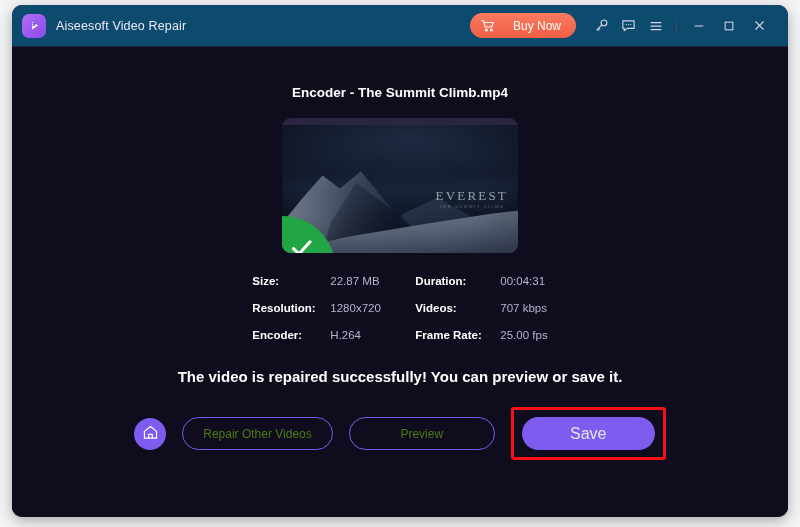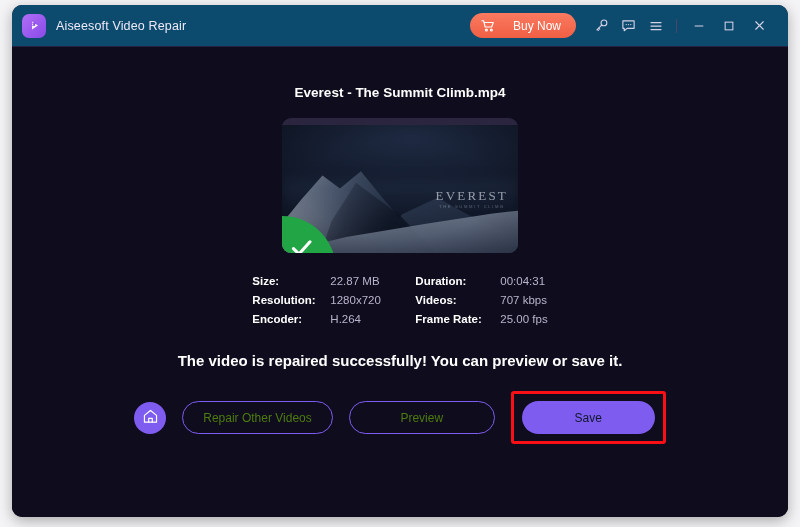--- a/index.html
+++ b/index.html
@@ -203,21 +203,21 @@
     align-items: flex-end;
     justify-content: flex-start;
     padding: 0 0 9px 9px;
   }
 
   
   .meta {
     margin-top: 22px;
     display: grid;
     grid-template-columns: 78px 85px 85px auto;
-    row-gap: 7px;
+    row-gap: 15px;
     font-size: 11.5px;
   }
   .meta-label { color: #ffffff; font-weight: bold; white-space: nowrap; }
   .meta-value { color: #b9b4cc; white-space: nowrap; }
 
   
   .status-msg {
     margin-top: 27px;
     color: #ffffff;
     font-size: 15px;
@@ -257,22 +257,22 @@
     border: 3px solid #fb0f16;
     border-radius: 3px;
   }
   .pill-solid {
     display:block;
     height: 33px;
     width: 133px;
     border-radius: 17px;
     background: #7e5cf0;
     border: none;
-    color: #0f172a;
-    font-size: 12px;
+    color: #e5e5e5;
+    font-size: 16px;
     font-family: inherit;
     cursor: pointer;
   }
 </style>
 </head>
 <body>
 
 <div class="app-window">
 
   <div class="titlebar">
@@ -343,21 +343,21 @@
       <span class="win-ctl">
         <svg width="15" height="15" viewBox="0 0 16 16" stroke="#d6d2e6" stroke-width="1.2" stroke-linecap="round">
           <path d="M4 4l8 8M12 4l-8 8"></path>
         </svg>
       </span>
     </div>
   </div>
 
   <div class="content">
 
-    <div class="file-title">Everest - The Summit Climb.mp4</div>
+    <div class="file-title">Encoder - The Summit Climb.mp4</div>
 
     <div class="thumb-shell">
       <div class="thumb-media">
         <div class="sky"></div>
         <div class="ridge-back"></div>
         <div class="peak"></div>
         <div class="peak-shadow"></div>
         <div class="snowfield"></div>
         <div class="haze"></div>
         <div class="vignette"></div>

